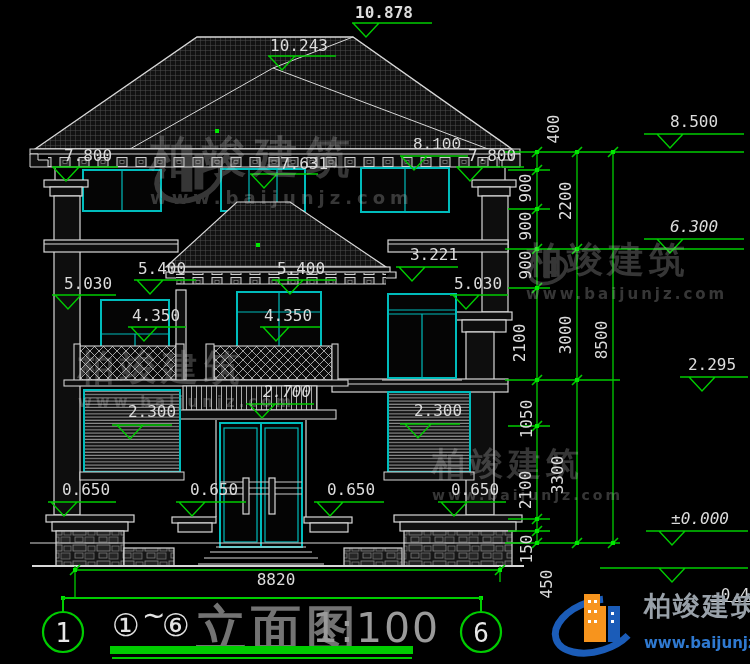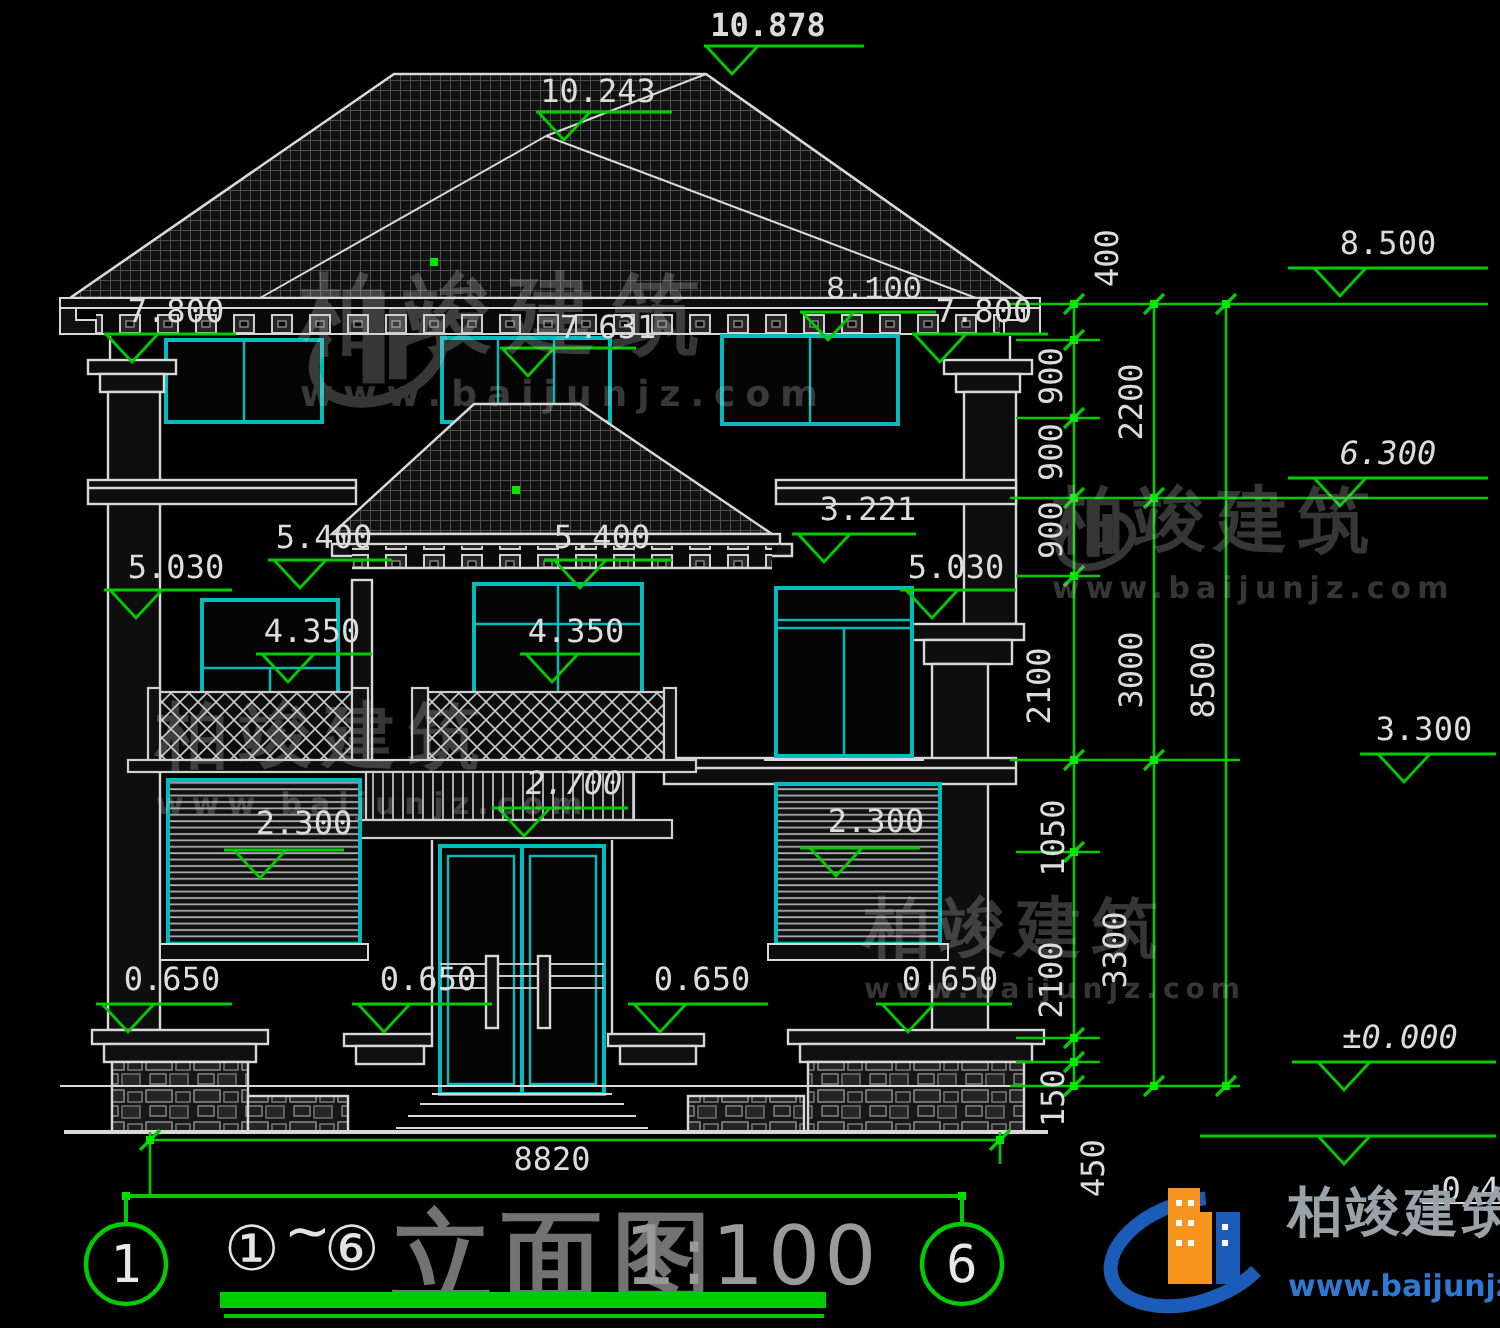--- a/index.html
+++ b/index.html
@@ -288,21 +288,21 @@
       <span class="dim hor" style="left: 492px; top: 148px;">7.800</span>
       <span class="dim hor" style="left: 694px; top: 114px;">8.500</span>
       <span class="dim hor" style="left: 694px; top: 219px; font-style: italic;">6.300</span>
       <span class="dim hor" style="left: 434px; top: 247px;">3.221</span>
       <span class="dim hor" style="left: 162px; top: 261px;">5.400</span>
       <span class="dim hor" style="left: 301px; top: 261px;">5.400</span>
       <span class="dim hor" style="left: 88px; top: 276px;">5.030</span>
       <span class="dim hor" style="left: 478px; top: 276px;">5.030</span>
       <span class="dim hor" style="left: 156px; top: 308px;">4.350</span>
       <span class="dim hor" style="left: 288px; top: 308px;">4.350</span>
-      <span class="dim hor" style="left: 712px; top: 357px;">3.300</span>
+      <span class="dim hor" style="left: 712px; top: 357px;">2.295</span>
       <span class="dim hor" style="left: 287px; top: 384px; font-style: italic;">2.700</span>
       <span class="dim hor" style="left: 152px; top: 404px;">2.300</span>
       <span class="dim hor" style="left: 438px; top: 403px;">2.300</span>
       <span class="dim hor" style="left: 86px; top: 482px;">0.650</span>
       <span class="dim hor" style="left: 214px; top: 482px;">0.650</span>
       <span class="dim hor" style="left: 351px; top: 482px;">0.650</span>
       <span class="dim hor" style="left: 475px; top: 482px;">0.650</span>
       <span class="dim hor" style="left: 700px; top: 511px; font-style: italic;">±0.000</span>
       <span class="dim hor" style="left: 740px; top: 587px; text-decoration: underline;">-0.450</span>
       <span class="dim hor" style="left: 276px; top: 572px;">8820</span>

